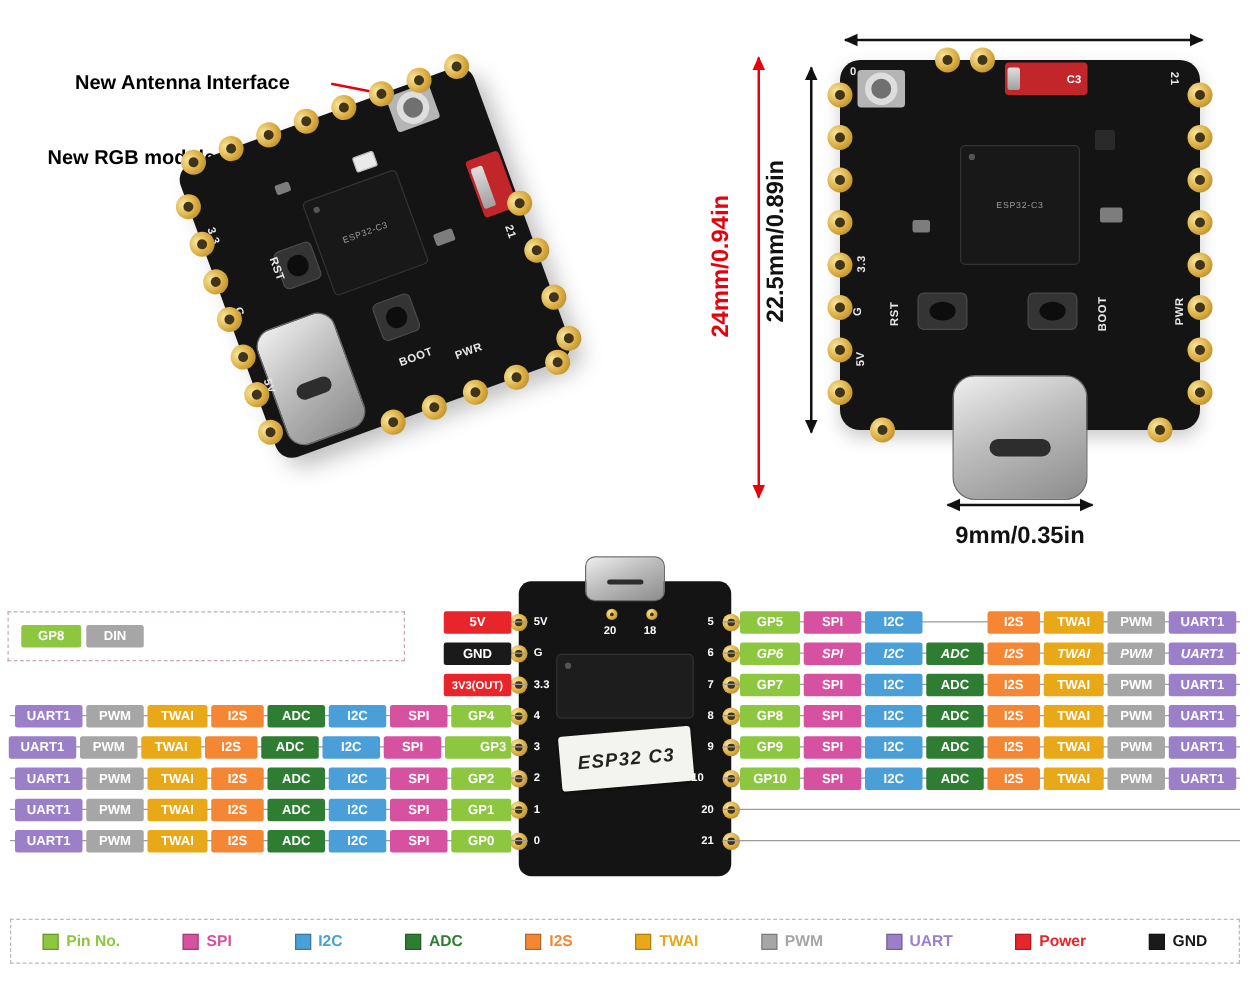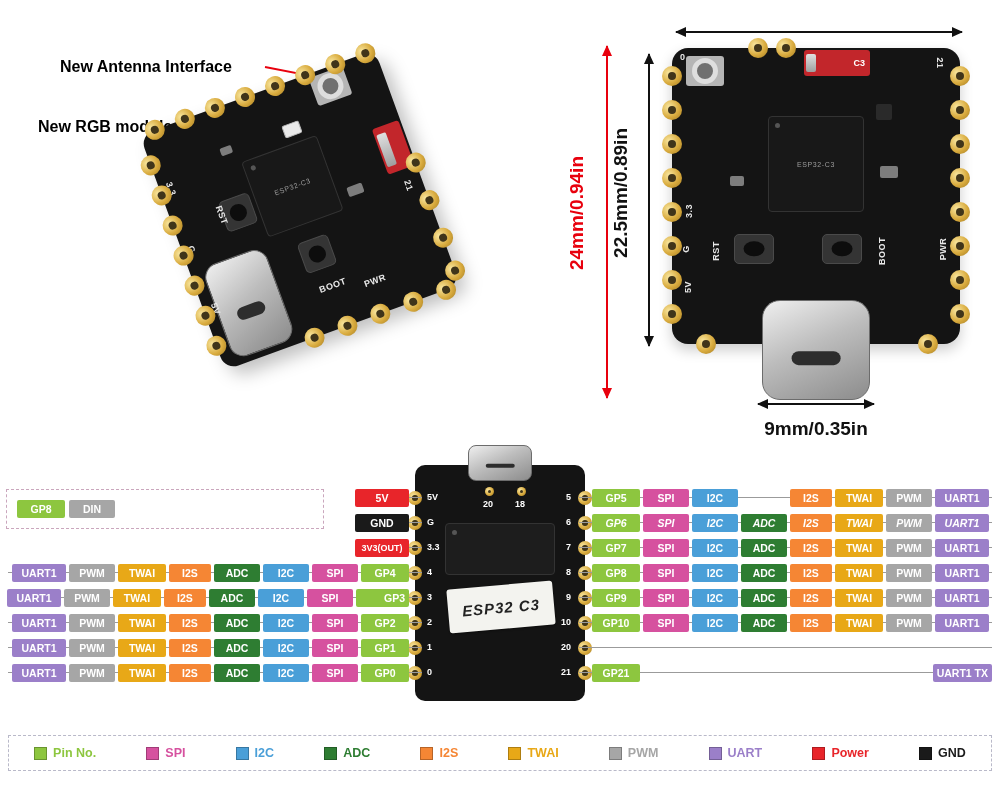--- a/index.html
+++ b/index.html
@@ -216,21 +216,21 @@
       <span class="bpin" style="left: 130px; top: 27px; width: 26px; text-align: right;">5</span>
       <i class="ppad" style="left: 163px; top: 51px;"></i>
       <span class="bpin" style="left: 130px; top: 52px; width: 26px; text-align: right;">6</span>
       <i class="ppad" style="left: 163px; top: 76px;"></i>
       <span class="bpin" style="left: 130px; top: 77px; width: 26px; text-align: right;">7</span>
       <i class="ppad" style="left: 163px; top: 101px;"></i>
       <span class="bpin" style="left: 130px; top: 102px; width: 26px; text-align: right;">8</span>
       <i class="ppad" style="left: 163px; top: 126px;"></i>
       <span class="bpin" style="left: 130px; top: 127px; width: 26px; text-align: right;">9</span>
       <i class="ppad" style="left: 163px; top: 151px;"></i>
-      <span class="bpin" style="left: 130px; top: 152px; width: 26px; text-align: right;">10</span>
+      <span class="bpin" style="left: 130px; top: 152px; width: 26px; text-align: center;">10</span>
       <i class="ppad" style="left: 163px; top: 176px;"></i>
       <span class="bpin" style="left: 130px; top: 177px; width: 26px; text-align: right;">20</span>
       <i class="ppad" style="left: 163px; top: 201px;"></i>
       <span class="bpin" style="left: 130px; top: 202px; width: 26px; text-align: right;">21</span>
       <i class="ppad" style="left: 70px; top: 22px; width: 9px; height: 9px;"></i>
       <span class="bpin" style="left: 68px; top: 34px;">20</span>
       <i class="ppad" style="left: 102px; top: 22px; width: 9px; height: 9px;"></i>
       <span class="bpin" style="left: 100px; top: 34px;">18</span>
     </div>
 
@@ -396,25 +396,20 @@
           <span class="badge b-twai" style="background: rgb(232, 168, 23);">TWAI</span>
           <span class="badge b-pwm" style="background: rgb(166, 166, 166);">PWM</span>
           <span class="badge b-uart" style="background: rgb(155, 127, 201);">UART1</span>
         </div>
       </div>
       <div class="pin-row" style="left: 579px; width: 417px; top: 638px;">
         <i class="row-line" style="left: 0px; right: 4px;"></i>
       </div>
       <div class="pin-row" style="left: 579px; width: 417px; top: 663px;">
         <i class="row-line" style="left: 0px; right: 4px;"></i>
-        <div class="bbox" style="left: 13px; right: 4px;">
-          <span class="badge b-pin" style="background: rgb(141, 198, 63);">GP21</span>
-          <span class="spacer-long"></span>
-          <span class="badge b-uart" style="background: rgb(155, 127, 201);">UART1 TX</span>
-        </div>
       </div>
     </div>
 
   <div class="legend">
       <div class="lg-item">
         <i class="lg-sq" style="background: rgb(141, 198, 63);"></i>
         <span style="color: rgb(141, 198, 63);">Pin No.</span>
       </div>
       <div class="lg-item">
         <i class="lg-sq" style="background: rgb(214, 81, 159);"></i>

